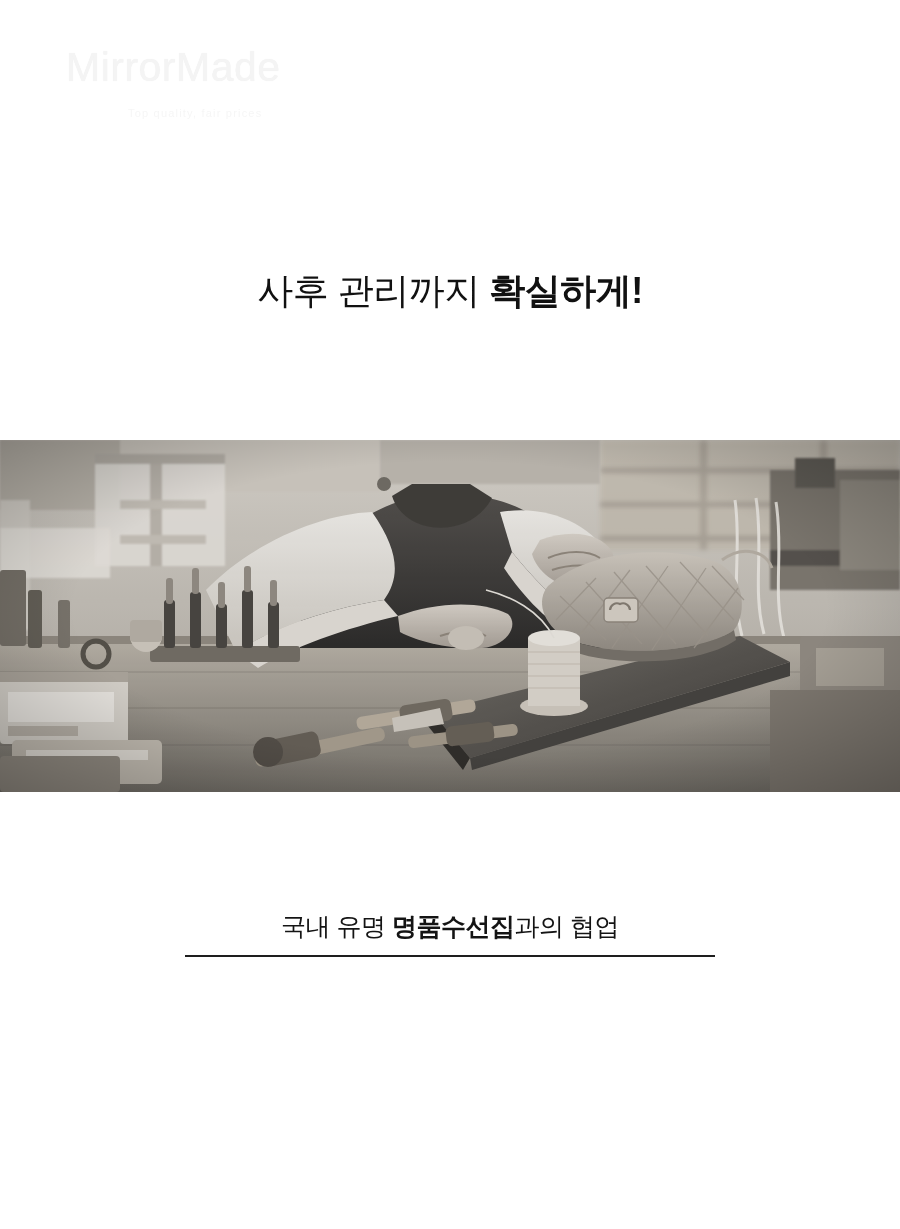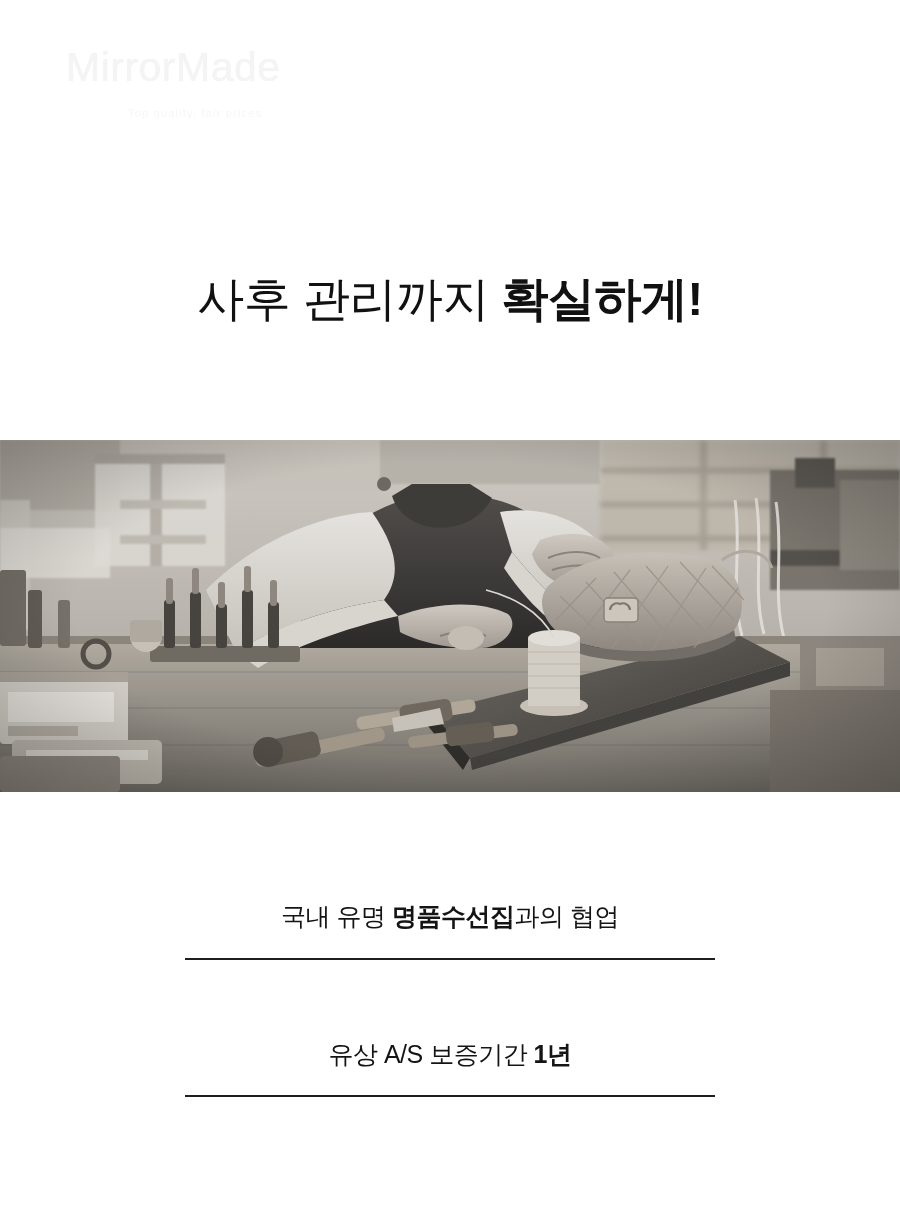--- a/index.html
+++ b/index.html
@@ -42,21 +42,21 @@
     white-space: nowrap;
   }
 
   
   .headline {
     position: absolute;
     top: 268px;
     left: 0;
     width: 900px;
     text-align: center;
-    font-size: 47px;
+    font-size: 36px;
     line-height: 1.3;
     color: #111111;
     letter-spacing: -0.5px;
     font-weight: 400;
     white-space: nowrap;
   }
   .headline .strong {
     font-weight: 700;
   }
 
@@ -78,22 +78,22 @@
 
   
   .features {
     position: absolute;
     top: 900px;
     left: 0;
     width: 900px;
   }
   .feature {
     width: 530px;
-    margin: 0 auto;
-    padding-bottom: 25px;
+    margin: 10px auto;
+    padding-bottom: 12px;
     border-bottom: 2px solid #1e1e1e;
     text-align: center;
     margin-bottom: 78px;
   }
   .feature-text {
     font-size: 25px;
     line-height: 1.3;
     color: #141414;
     letter-spacing: -0.5px;
     white-space: nowrap;
@@ -327,19 +327,14 @@
 
 <div class="features">
 
   <div class="feature">
     <div class="feature-text">
       <span>국내 유명 </span><span class="strong">명품수선집</span><span>과의 협업</span>
     </div>
   </div>
 
 
-  <div class="feature">
-    <div class="feature-text">
-      <span>유상 A/S 보증기간 </span><span class="strong">1년</span><span></span>
-    </div>
-  </div>
 
 </div>
 
 </body></html>

